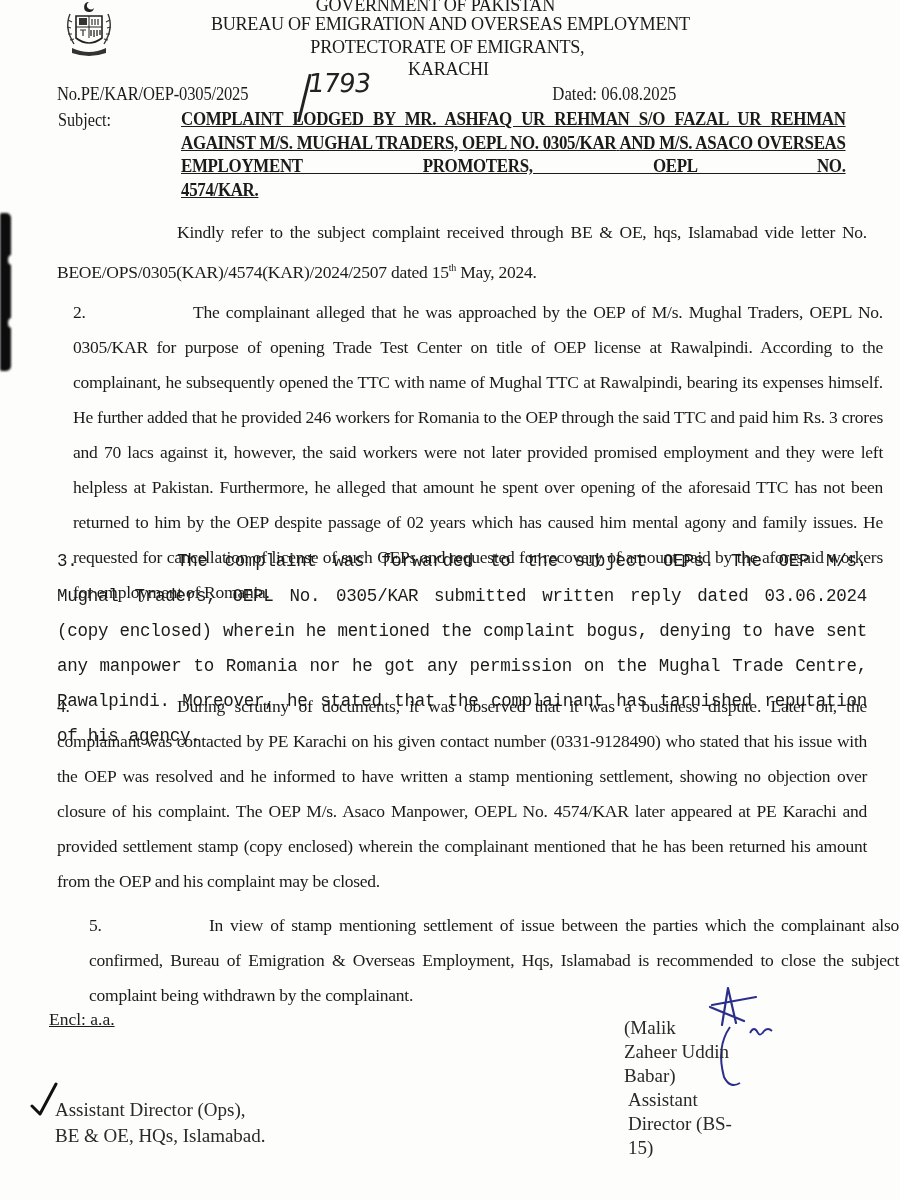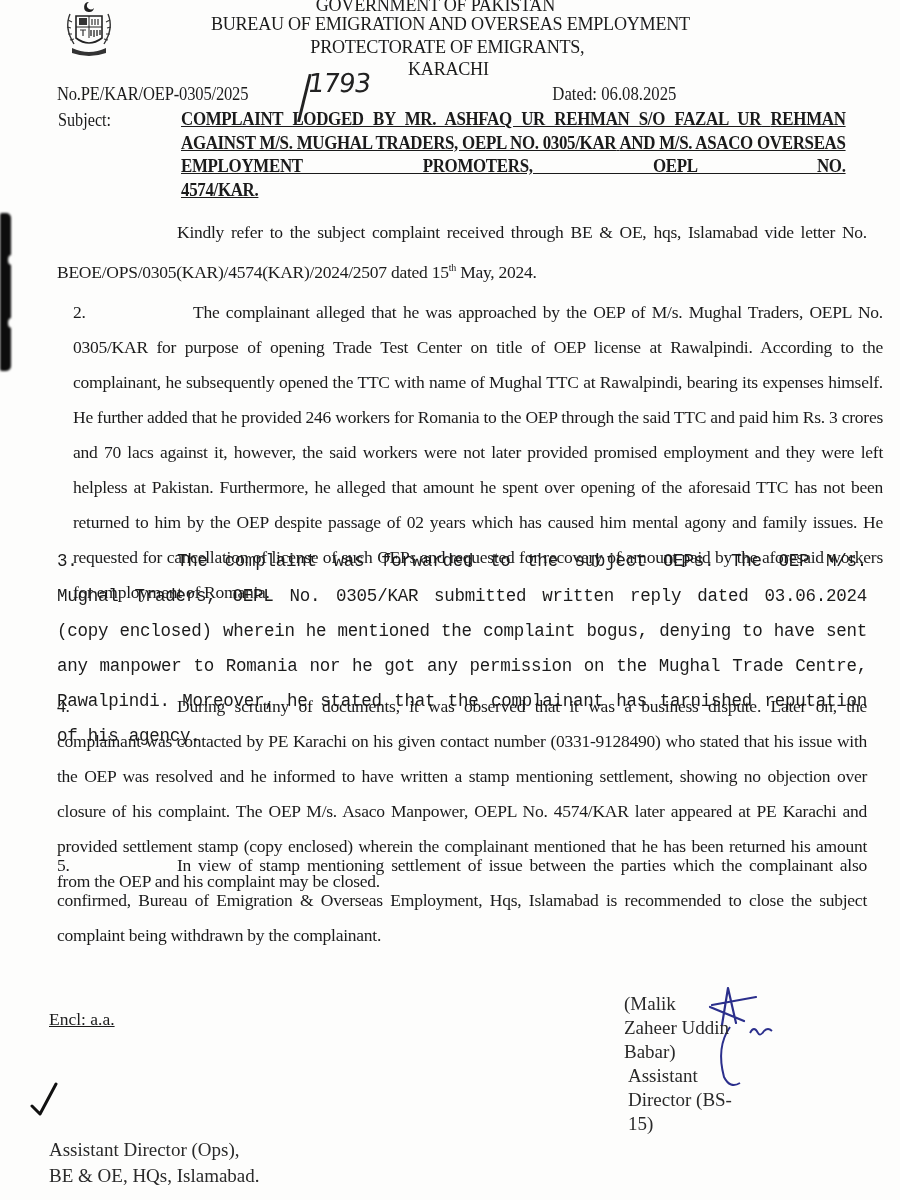--- a/index.html
+++ b/index.html
@@ -31,31 +31,31 @@
   .subj-text { position: absolute; left: 181px; top: 108px; width: 665px; font-size: 18px; font-weight: bold; line-height: 23.5px; text-decoration: underline; text-align: justify; text-align-last: justify; letter-spacing: -0.35px; transform: scaleX(0.94); transform-origin: 0 0; width: 707px; }
   .subj-text .last { text-align-last: left; display: block; }
 
   .para { position: absolute; left: 57px; width: 810px; font-size: 17.5px; line-height: 35px; text-align: justify; letter-spacing: -0.25px; }
   .para .num { display: inline-block; width: 120px; }
   .para .indent { display: inline-block; width: 120px; }
   .p1 { top: 215px; }
   .p2 { top: 295px; margin-left: 16px; }
   .p3 { top: 544px; font-family: Liberation Mono, monospace; }
   .p4 { top: 689px; }
-  .p5 { top: 848px; }
+  .p5 { top: 908px; margin-left: 32px; }
   .p6 { top: 979px; }
 
   .encl { position: absolute; left: 49px; top: 1009px; font-size: 17.5px; font-weight: normal; text-decoration: underline; }
 
   .sig { position: absolute; left: 700px; top: 985px; width: 110px; height: 110px; }
-  .signer { position: absolute; left: 624px; top: 992px; font-size: 19px; line-height: 24px; text-align: left; color: #2a2a2a; }
+  .signer { position: absolute; left: 624px; top: 1016px; font-size: 19px; line-height: 24px; text-align: left; color: #2a2a2a; }
   .signer .l2 { display: block; padding-left: 4px; }
 
   .tick { position: absolute; left: 30px; top: 1080px; width: 30px; height: 40px; }
-  .addressee { position: absolute; left: 49px; top: 1097px; font-size: 19px; line-height: 26px; color: #2a2a2a; margin-top: 40px; }
+  .addressee { position: absolute; left: 55px; top: 1097px; font-size: 19px; line-height: 26px; color: #2a2a2a; }
 </style>
 </head>
 <body>
 
 <div class="page">
 
   <div class="edge-mark"></div>
 
   <svg class="emblem" viewBox="0 0 62 62">
     <path d="M31 2 a5 5 0 1 0 5 6 a4 4 0 1 1 -5 -6z" fill="#222"></path>

